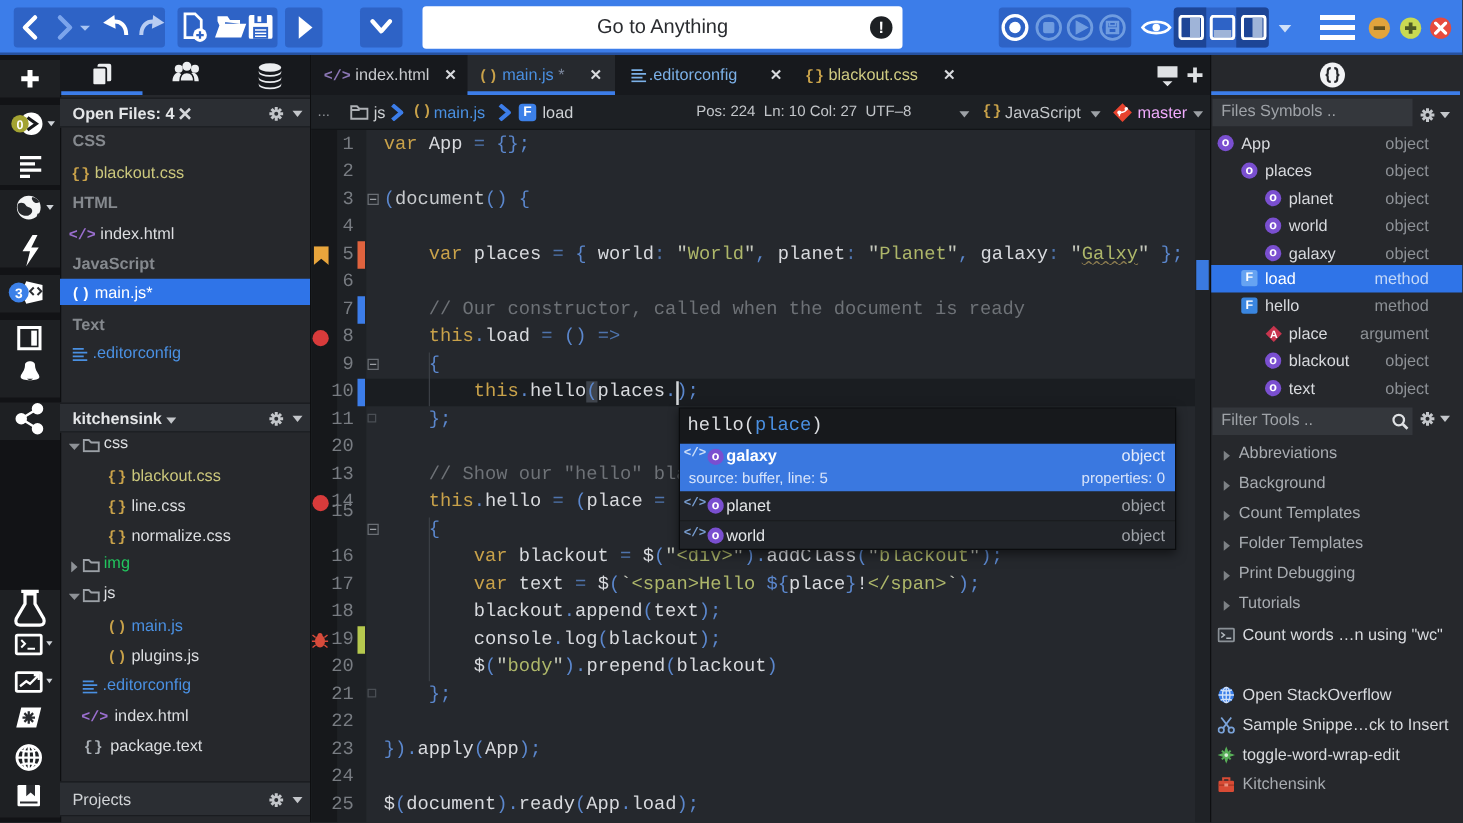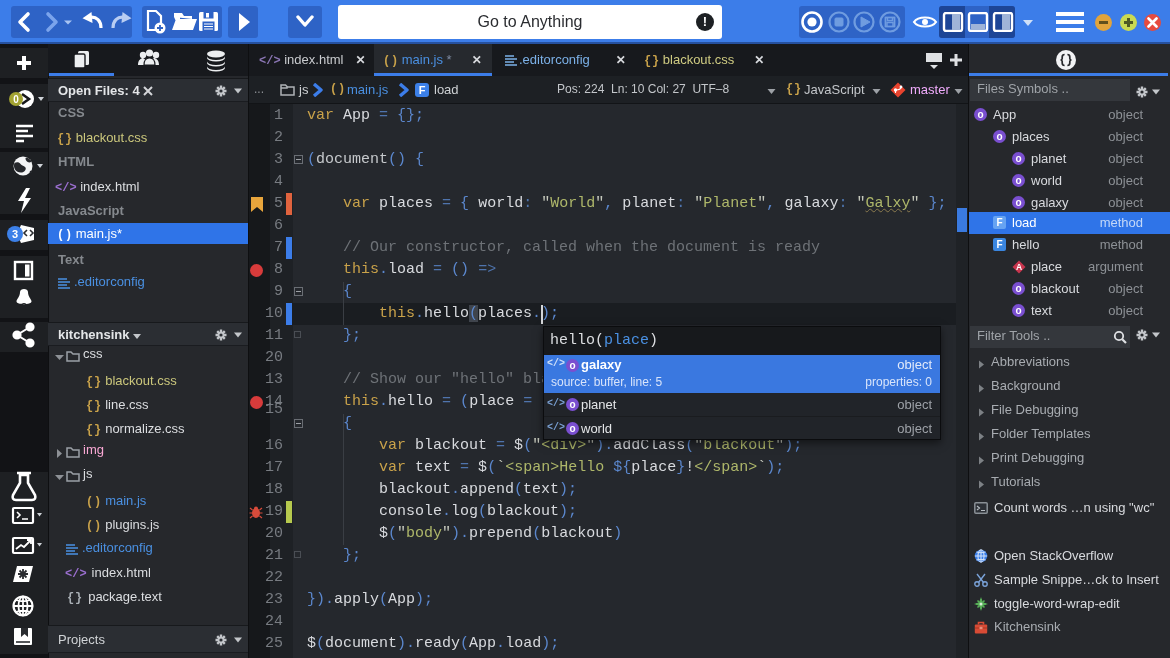--- a/index.html
+++ b/index.html
@@ -270,21 +270,21 @@
       </svg><svg style="margin:5px 3px 0 0" width="14" height="12" viewBox="0 0 14 12">
         <path d="M1 3 v8 h12 v-7 h-6 l-2 -2 h-4 z" stroke="#9ba0a6" stroke-width="1.5" fill="none"></path>
       </svg><span style="position:relative;top:-4px">css</span></div>
 <div class="frow" style="top:369px;line-height:24px"><span class="ficon" style="color:#c9a24a;padding-left:38px">{ }</span><span style="color:#cbc77c;padding-left:4px">blackout.css</span></div>
 <div class="frow" style="top:393px;line-height:24px"><span class="ficon" style="color:#c9a24a;padding-left:38px">{ }</span><span style="padding-left:4px">line.css</span></div>
 <div class="frow" style="top:417px;line-height:24px"><span class="ficon" style="color:#c9a24a;padding-left:38px">{ }</span><span style="padding-left:4px">normalize.css</span></div>
 <div class="frow" style="top:441px;line-height:24px"><svg style="margin:7px 2px 0 7px" width="9" height="9" viewBox="0 0 9 9">
         <path d="M2 0 l5 4.5 -5 4.5 z" fill="#8d9196"></path>
       </svg><svg style="margin:5px 3px 0 0" width="14" height="12" viewBox="0 0 14 12">
         <path d="M1 3 v8 h12 v-7 h-6 l-2 -2 h-4 z" stroke="#9ba0a6" stroke-width="1.5" fill="none"></path>
-      </svg><span style="position:relative;top:-4px;color:#f9a8d4">img</span></div>
+      </svg><span style="position:relative;top:-4px;color:#22c55e">img</span></div>
 <div class="frow" style="top:465px;line-height:24px"><svg style="margin:7px 2px 0 7px" width="9" height="9" viewBox="0 0 9 9">
         <path d="M0 2 l4.5 5 4.5 -5 z" fill="#8d9196"></path>
       </svg><svg style="margin:5px 3px 0 0" width="14" height="12" viewBox="0 0 14 12">
         <path d="M1 3 v8 h12 v-7 h-6 l-2 -2 h-4 z" stroke="#9ba0a6" stroke-width="1.5" fill="none"></path>
       </svg><span style="position:relative;top:-4px">js</span></div>
 <div class="frow" style="top:489px;line-height:24px"><span class="ficon" style="color:#c9a24a;padding-left:38px">( )</span><span style="color:#4a90e2;padding-left:4px">main.js</span></div>
 <div class="frow" style="top:513px;line-height:24px"><span class="ficon" style="color:#c9a24a;padding-left:38px">( )</span><span style="padding-left:4px">plugins.js</span></div>
 <div class="frow" style="top:537px;line-height:24px"><svg style="margin:6px 4px 0 18px" width="12" height="12" viewBox="0 0 12 12">
         <path d="M0 2 h9 M0 5 h12 M0 8 h9 M0 11 h12" stroke="#4a90e2" stroke-width="1.4"></path>
       </svg><span style="color:#4a90e2;position:relative;top:-3px">.editorconfig</span></div>
@@ -506,21 +506,21 @@
       </g>
     </svg>
 <div class="trow" style="top:352px"><svg style="margin:8px 6px 0 9px" width="7" height="9" viewBox="0 0 7 9">
         <path d="M1 0.5 l5 4 -5 4 z" fill="#7d8185"></path>
       </svg><span style="color:#a8acb1;position:relative;top:-3px">Abbreviations</span></div>
 <div class="trow" style="top:376px"><svg style="margin:8px 6px 0 9px" width="7" height="9" viewBox="0 0 7 9">
         <path d="M1 0.5 l5 4 -5 4 z" fill="#7d8185"></path>
       </svg><span style="color:#a8acb1;position:relative;top:-3px">Background</span></div>
 <div class="trow" style="top:400px"><svg style="margin:8px 6px 0 9px" width="7" height="9" viewBox="0 0 7 9">
         <path d="M1 0.5 l5 4 -5 4 z" fill="#7d8185"></path>
-      </svg><span style="color:#a8acb1;position:relative;top:-3px">File Debugging</span></div>
+      </svg><span style="color:#a8acb1;position:relative;top:-3px">Count Templates</span></div>
 <div class="trow" style="top:424px"><svg style="margin:8px 6px 0 9px" width="7" height="9" viewBox="0 0 7 9">
         <path d="M1 0.5 l5 4 -5 4 z" fill="#7d8185"></path>
       </svg><span style="color:#a8acb1;position:relative;top:-3px">Folder Templates</span></div>
 <div class="trow" style="top:448px"><svg style="margin:8px 6px 0 9px" width="7" height="9" viewBox="0 0 7 9">
         <path d="M1 0.5 l5 4 -5 4 z" fill="#7d8185"></path>
       </svg><span style="color:#a8acb1;position:relative;top:-3px">Print Debugging</span></div>
 <div class="trow" style="top:472px"><svg style="margin:8px 6px 0 9px" width="7" height="9" viewBox="0 0 7 9">
         <path d="M1 0.5 l5 4 -5 4 z" fill="#7d8185"></path>
       </svg><span style="color:#a8acb1;position:relative;top:-3px">Tutorials</span></div>
 <div class="trow" style="top:496px"><svg style="margin:6px 6px 0 5px" width="14" height="12" viewBox="0 0 14 12">

